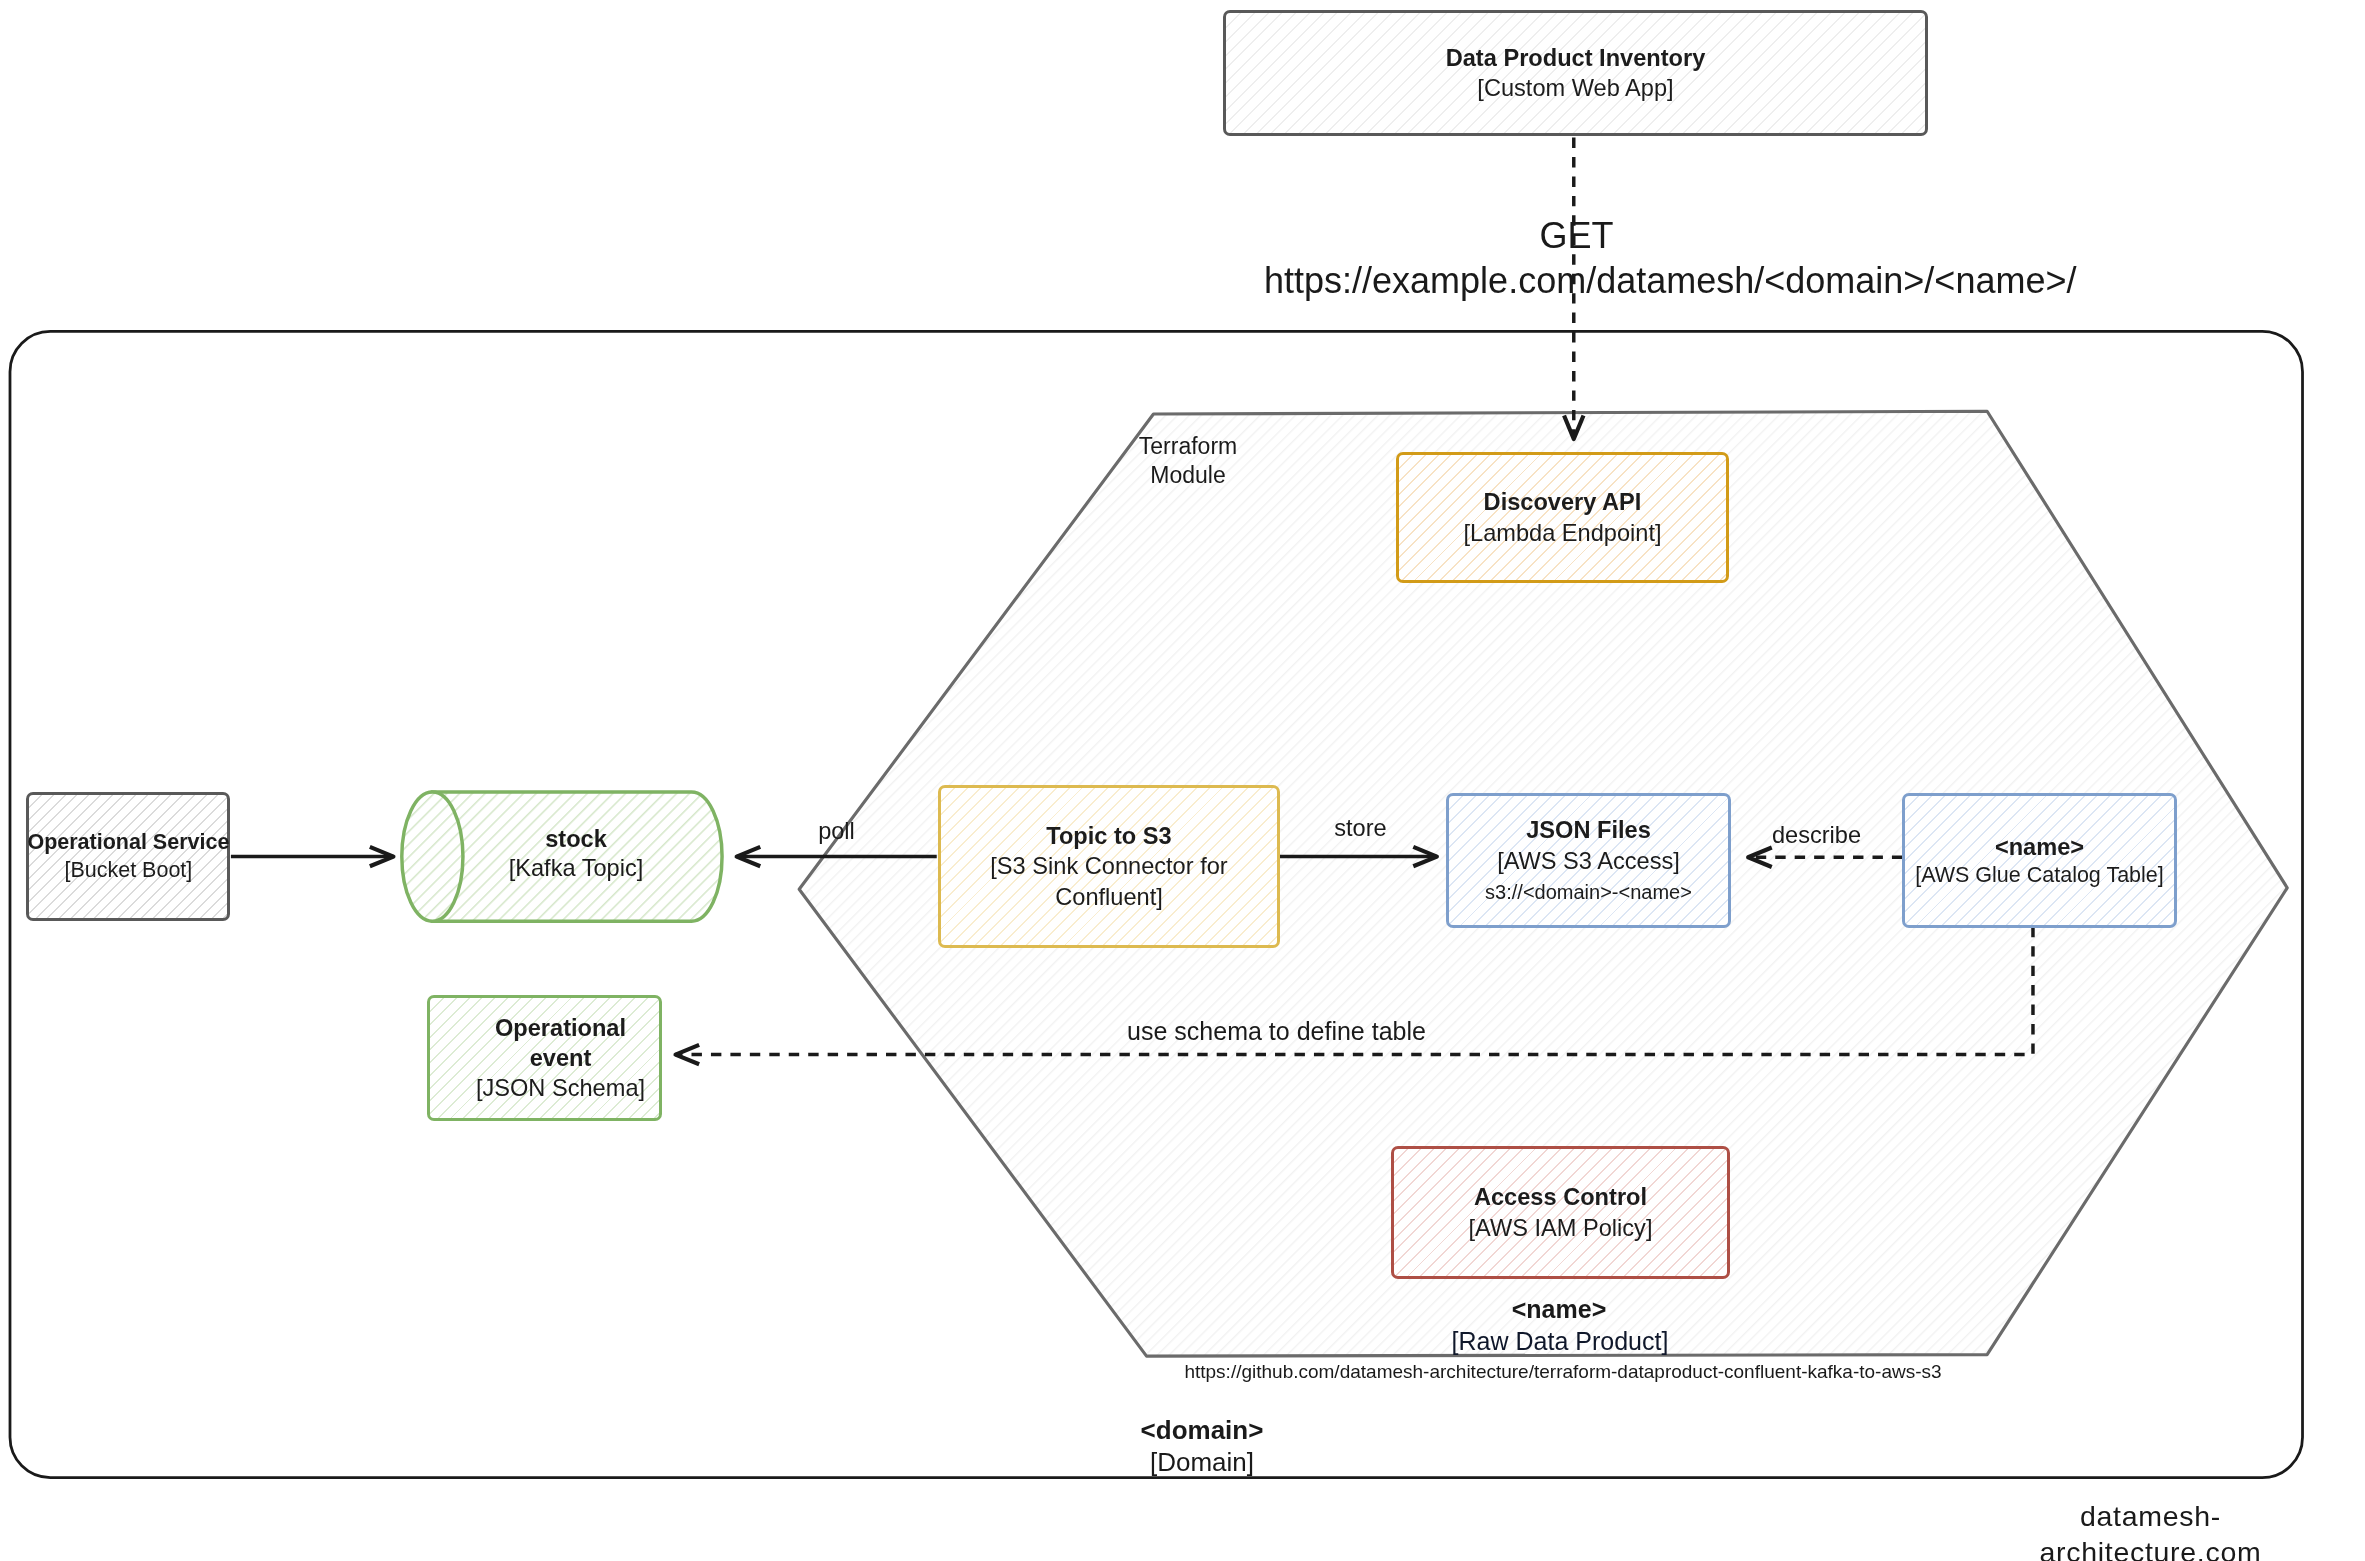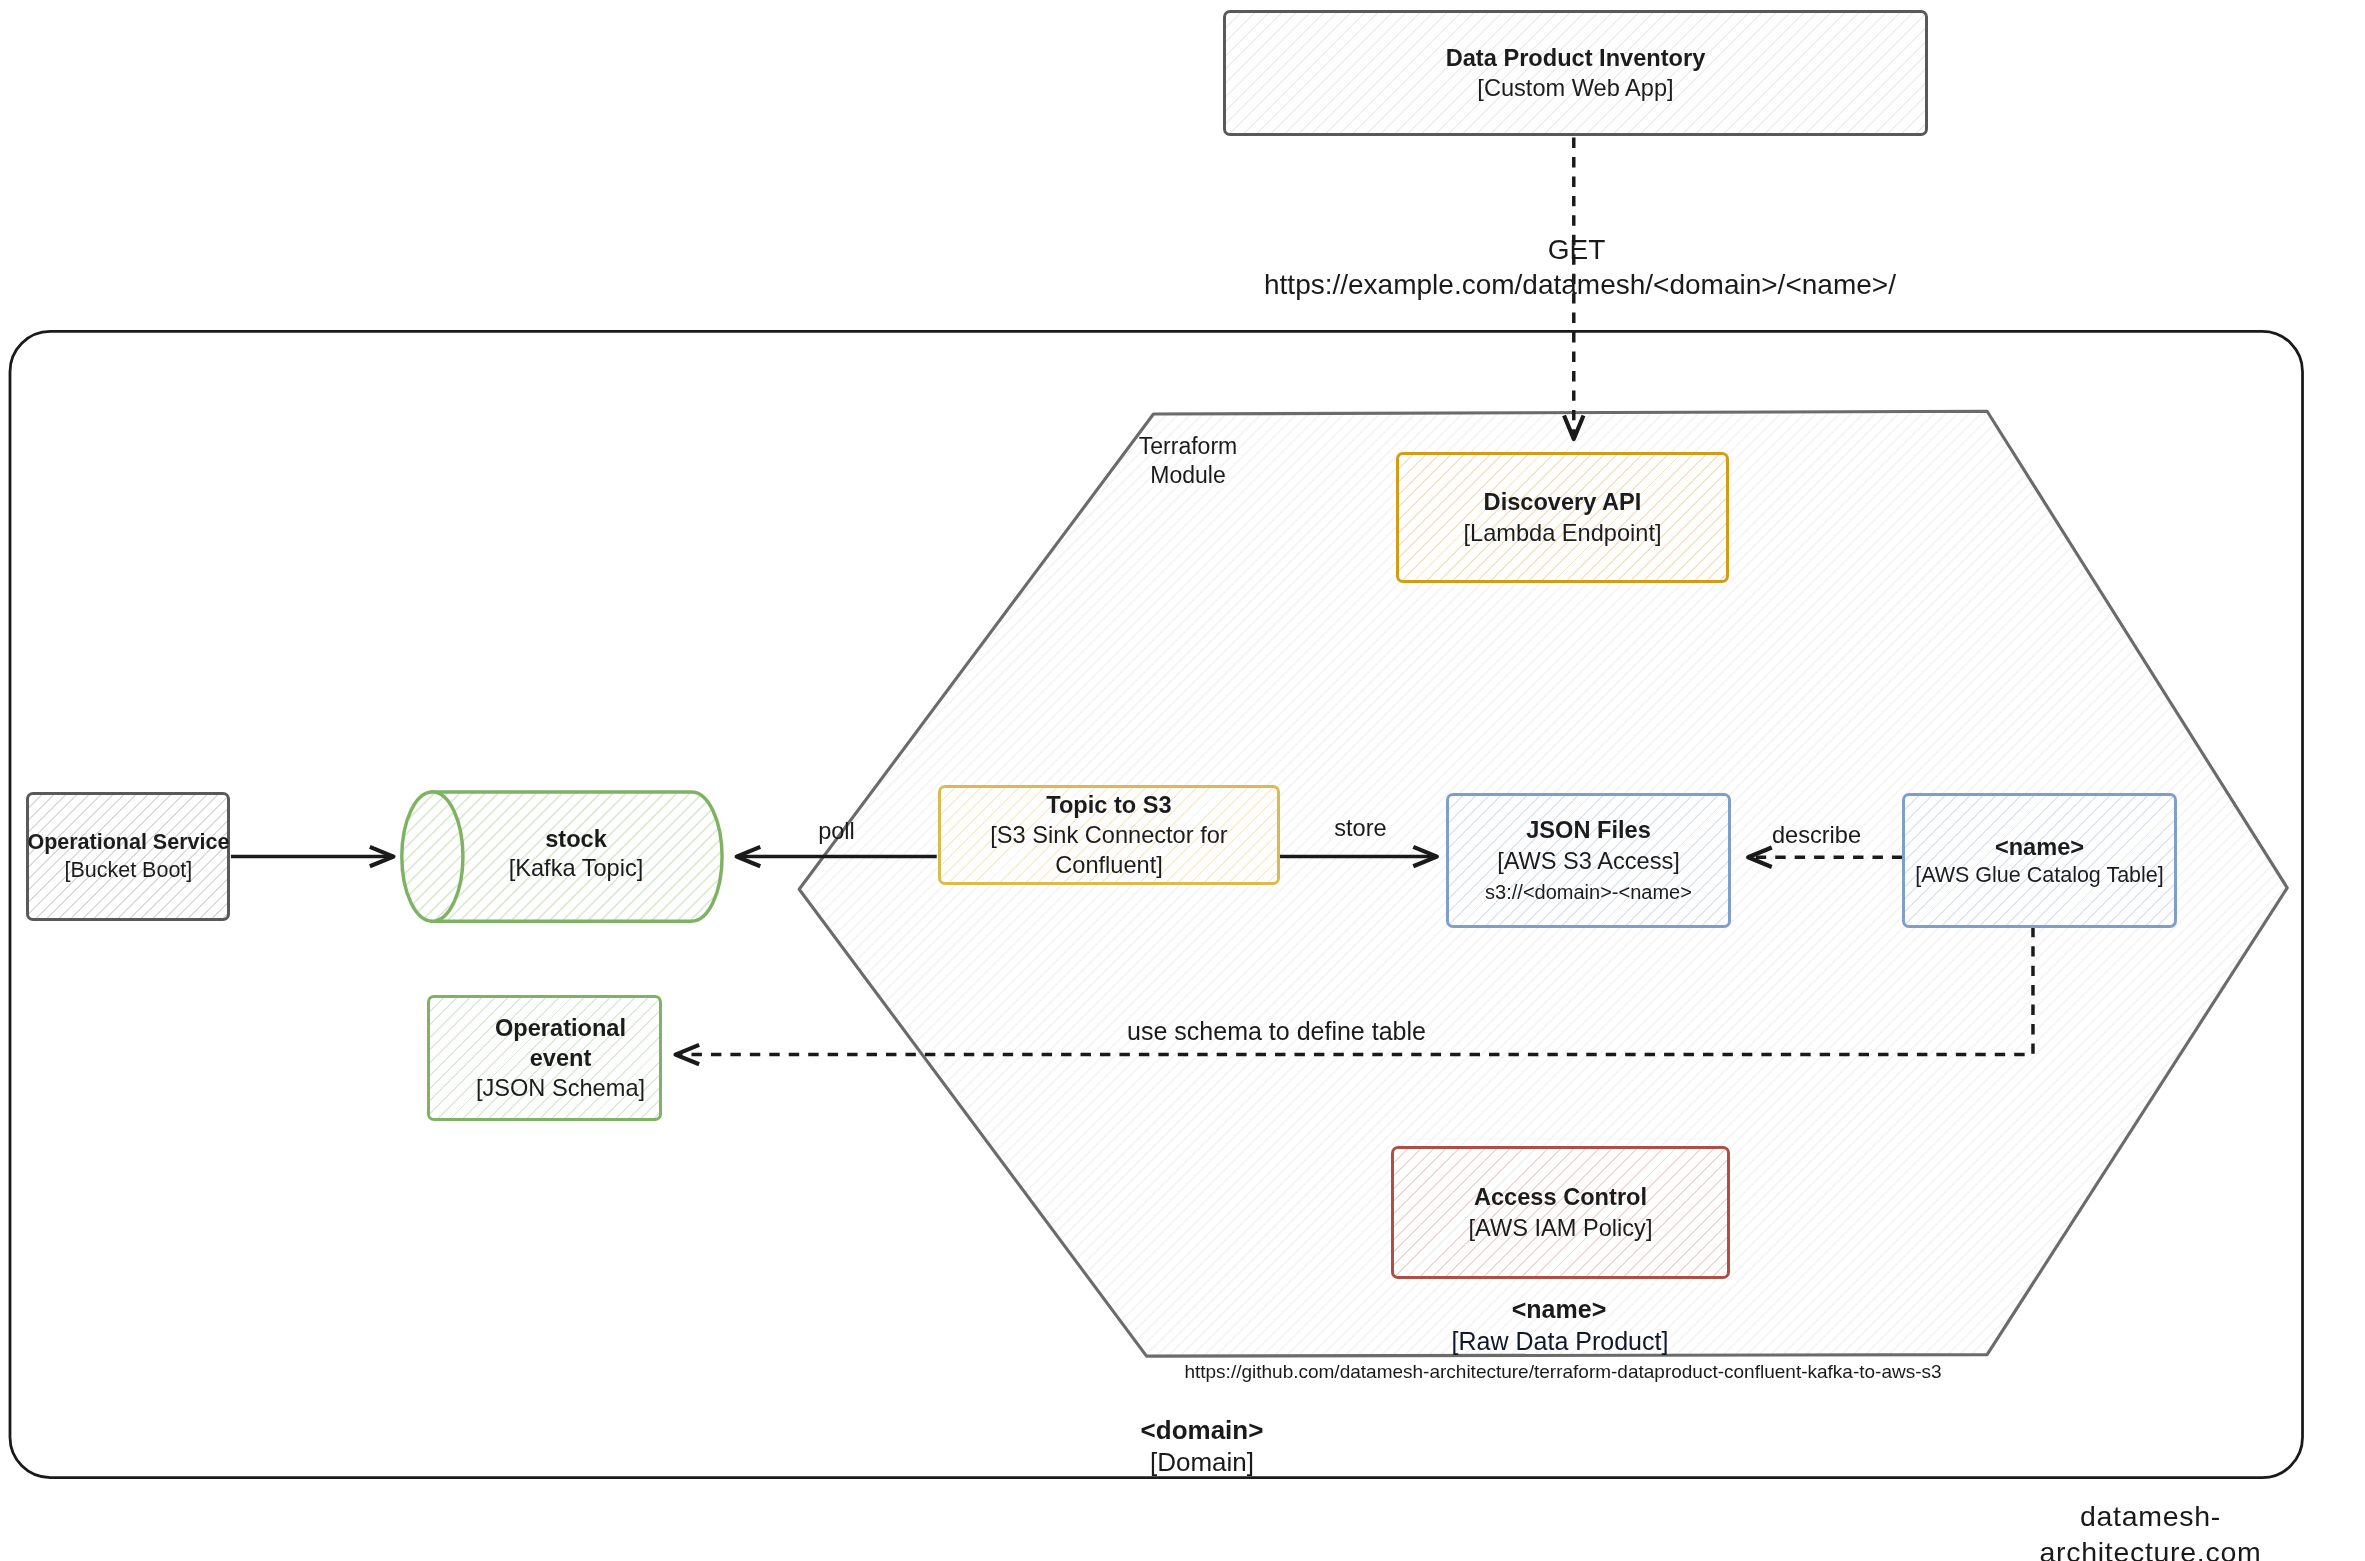--- a/index.html
+++ b/index.html
@@ -103,42 +103,42 @@
   <div class="lbl" style="left:472px;top:825px;width:208px;">
     <div class="bold">stock</div>
     <div>[Kafka Topic]</div>
   </div>
 
   <div class="node c-green" style="left:427px;top:995px;width:235px;height:126px;">
     <div class="t">Operational event</div>
     <div class="sub">[JSON Schema]</div>
   </div>
 
-  <div class="node c-gold" style="left:938px;top:785px;width:342px;height:100px;">
+  <div class="node c-gold" style="left:938px;top:785px;width:342px;height:163px;">
     <div class="t">Topic to S3</div>
     <div class="sub">[S3 Sink Connector for Confluent]</div>
   </div>
 
   <div class="node c-blue" style="left:1446px;top:793px;width:285px;height:135px;">
     <div class="t">JSON Files</div>
     <div class="sub">[AWS S3 Access]</div>
     <div class="sub nowrap" style="font-size:20px;margin-top:4.2px;">s3://&lt;domain&gt;-&lt;name&gt;</div>
   </div>
 
   <div class="node c-blue" style="left:1902px;top:793px;width:275px;height:135px;">
     <div class="t">&lt;name&gt;</div>
     <div class="sub nowrap" style="font-size:21.5px;">[AWS Glue Catalog Table]</div>
   </div>
 
   <div class="node c-red" style="left:1391px;top:1146px;width:339px;height:133px;">
     <div class="t">Access Control</div>
     <div class="sub">[AWS IAM Policy]</div>
   </div>
 
-  <div class="lbl" style="left:1264px;top:232px;width:625px;font-size:28px;">GET https://example.com/datamesh/&lt;domain&gt;/&lt;name&gt;/</div>
+  <div class="lbl" style="left:1264px;top:213px;width:625px;font-size:36px;">GET https://example.com/datamesh/&lt;domain&gt;/&lt;name&gt;/</div>
 
   <div class="lbl" style="left:1129px;top:432px;width:118px;font-size:23px;">Terraform Module</div>
 
   <div class="lbl" style="left:795px;top:817px;width:83px;">poll</div>
 
   <div class="lbl" style="left:1319px;top:814px;width:83px;">store</div>
 
   <div class="lbl" style="left:1761px;top:821px;width:111px;">describe</div>
 
   <div class="lbl" style="left:1103px;top:1016px;width:347px;font-size:25px;">use schema to define table</div>

